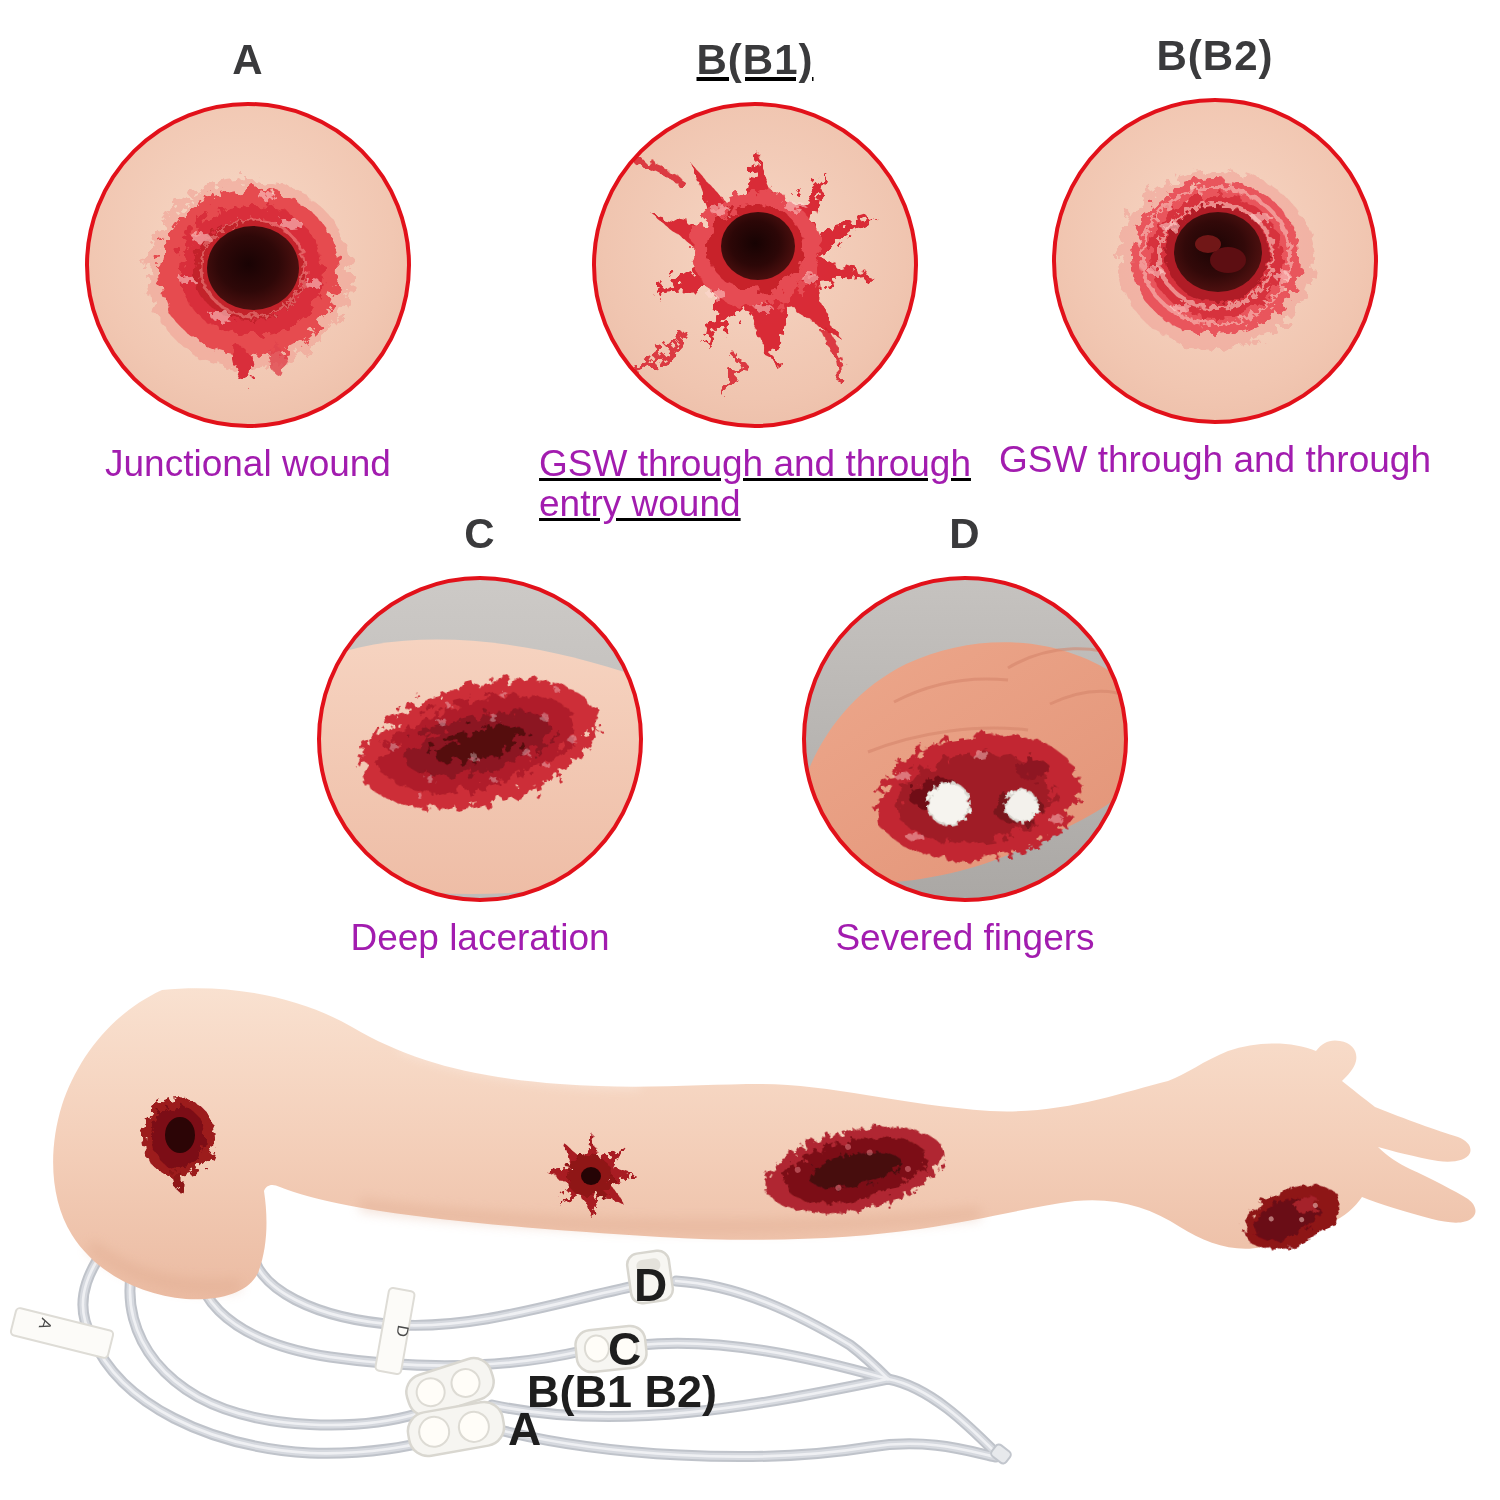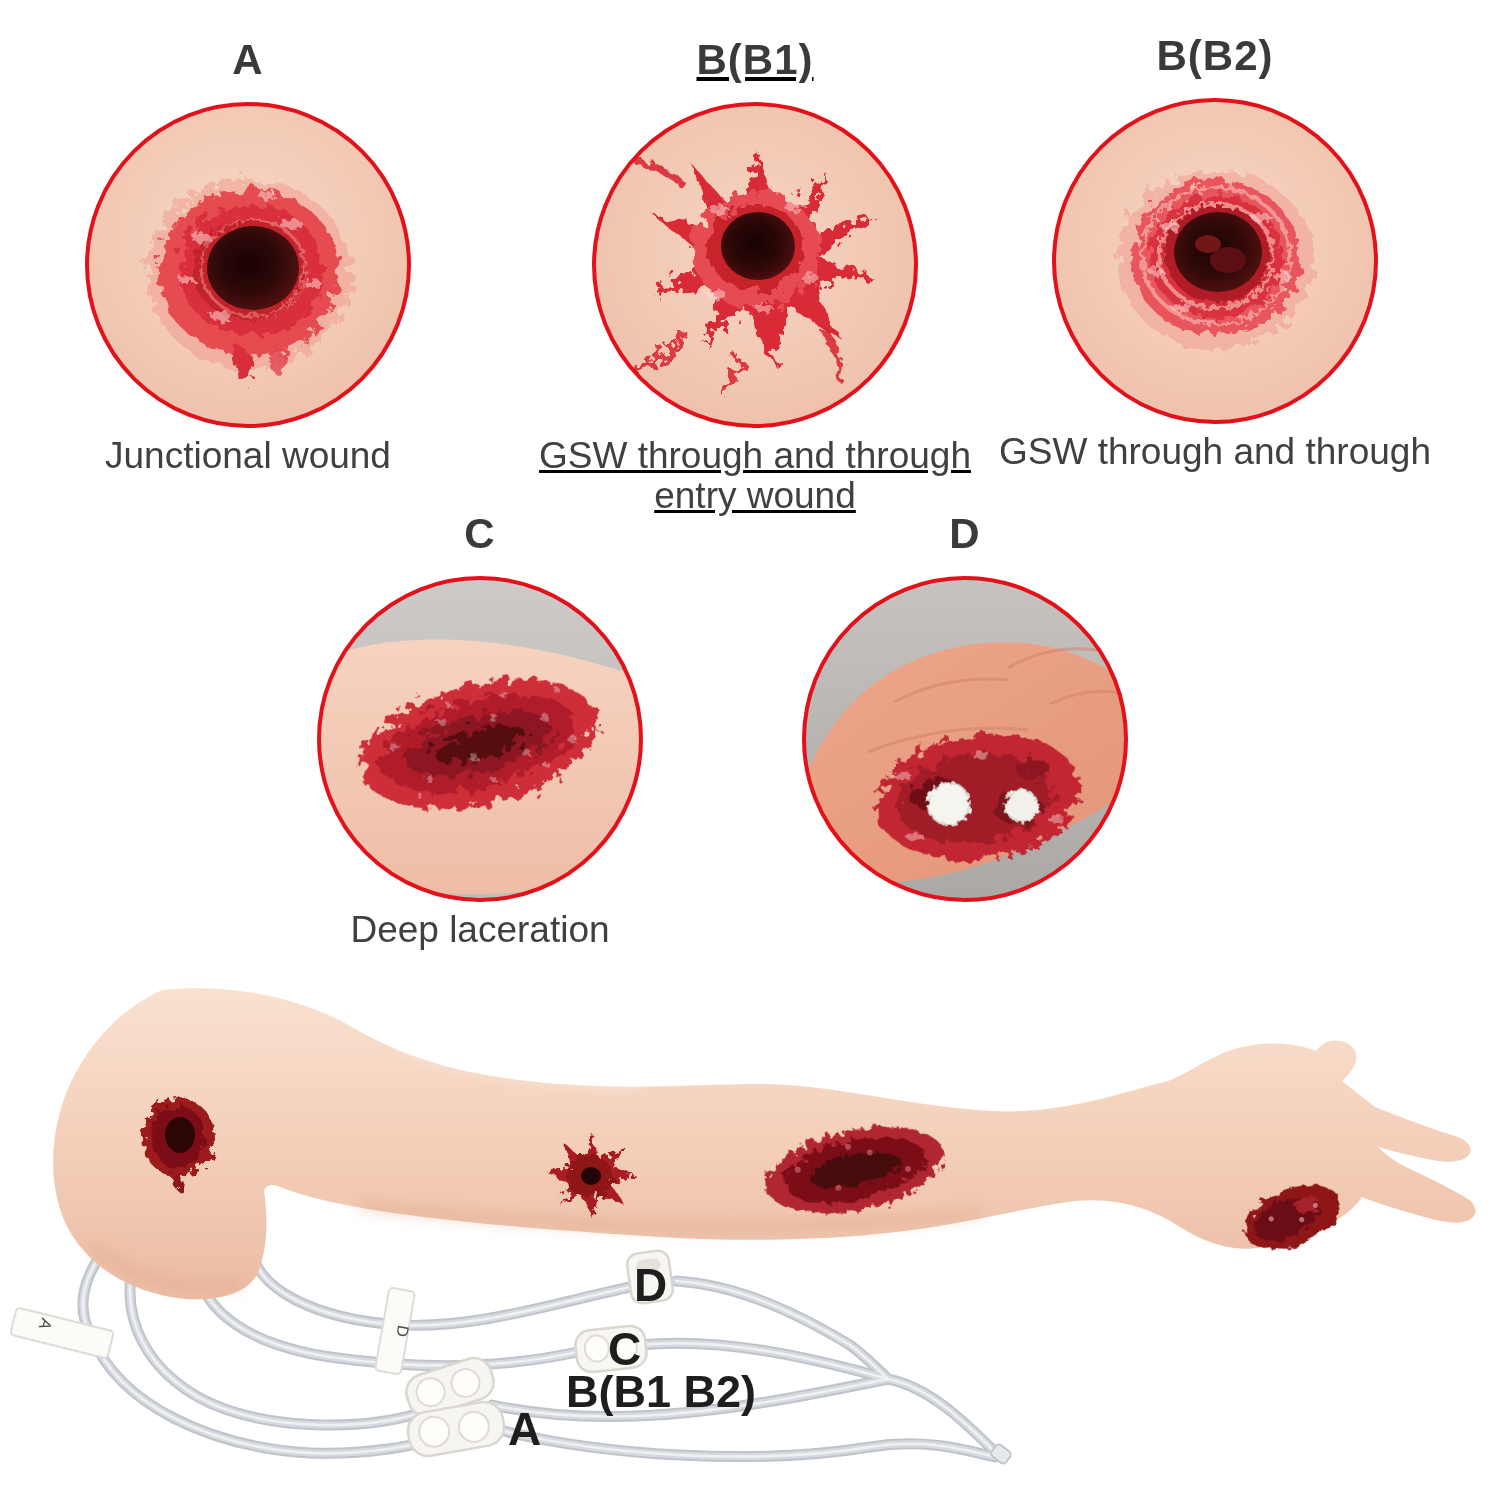--- a/index.html
+++ b/index.html
@@ -3,26 +3,26 @@
 <meta charset="utf-8">
 <style>
   html,body{margin:0;padding:0;background:#ffffff;}
   .stage{position:relative;width:1500px;height:1500px;background:#ffffff;overflow:hidden;
          font-family:"Liberation Sans",sans-serif;}
   .fig{position:absolute;display:flex;flex-direction:column;align-items:center;}
   .fig-label{font-size:42px;font-weight:700;color:#3a3a3c;height:56px;line-height:56px;
              margin-bottom:10px;letter-spacing:1px;}
   .fig-circle{width:334px;height:334px;}
   .fig-circle svg{display:block;}
-  .fig-caption{margin-top:4px;font-size:37px;color:#404040;text-align:center;line-height:40px;white-space:nowrap;}
+  .fig-caption{margin-top:12px;font-size:37px;color:#a21caf;line-height:40px;white-space:nowrap;}
   .arm-wrap{position:absolute;left:0;top:985px;width:1500px;height:515px;}
   .tube-label{position:absolute;font-weight:700;color:#1e1e1e;white-space:nowrap;}
   .tube-label-d{left:634px;top:1258px;font-size:46px;}
   .tube-label-c{left:608px;top:1322px;font-size:46px;}
-  .tube-label-b{left:566px;top:1366px;font-size:45px;}
+  .tube-label-b{left:527px;top:1366px;font-size:45px;}
   .tube-label-a{left:508px;top:1402px;font-size:46px;}
 </style>
 </head>
 <body>
 
 <div class="stage">
 
   <div class="fig" style="left:78px;top:32px;width:340px;">
     <div class="fig-label">A</div>
     <div class="fig-circle">
@@ -312,20 +312,24 @@
             <g filter="url(#fD2)" fill="#ffd9d4" opacity=".45">
               <ellipse cx="-70" cy="-30" rx="8" ry="4"></ellipse>
                 <ellipse cx="10" cy="-40" rx="9" ry="4"></ellipse>
               <ellipse cx="76" cy="34" rx="8" ry="4"></ellipse>
                 <ellipse cx="-66" cy="32" rx="8" ry="4"></ellipse>
             </g>
           </g>
         </g>
         <circle cx="167" cy="167" r="161" fill="none" stroke="#e2111a" stroke-width="4"></circle>
       </svg>
+    </div>
+    <div class="fig-caption">
+      <div>Severed fingers</div>
+        <div></div>
     </div>
   </div>
 
   <div class="arm-wrap">
     <svg width="1500" height="515" viewBox="0 0 1500 515">
       <defs>
         <linearGradient id="gArm" x1="0" y1="0" x2="0" y2="1">
           <stop offset="0" stop-color="#f9e1d0"></stop>
             <stop offset=".55" stop-color="#f3cdb7"></stop>
             <stop offset="1" stop-color="#ebbba2"></stop>

